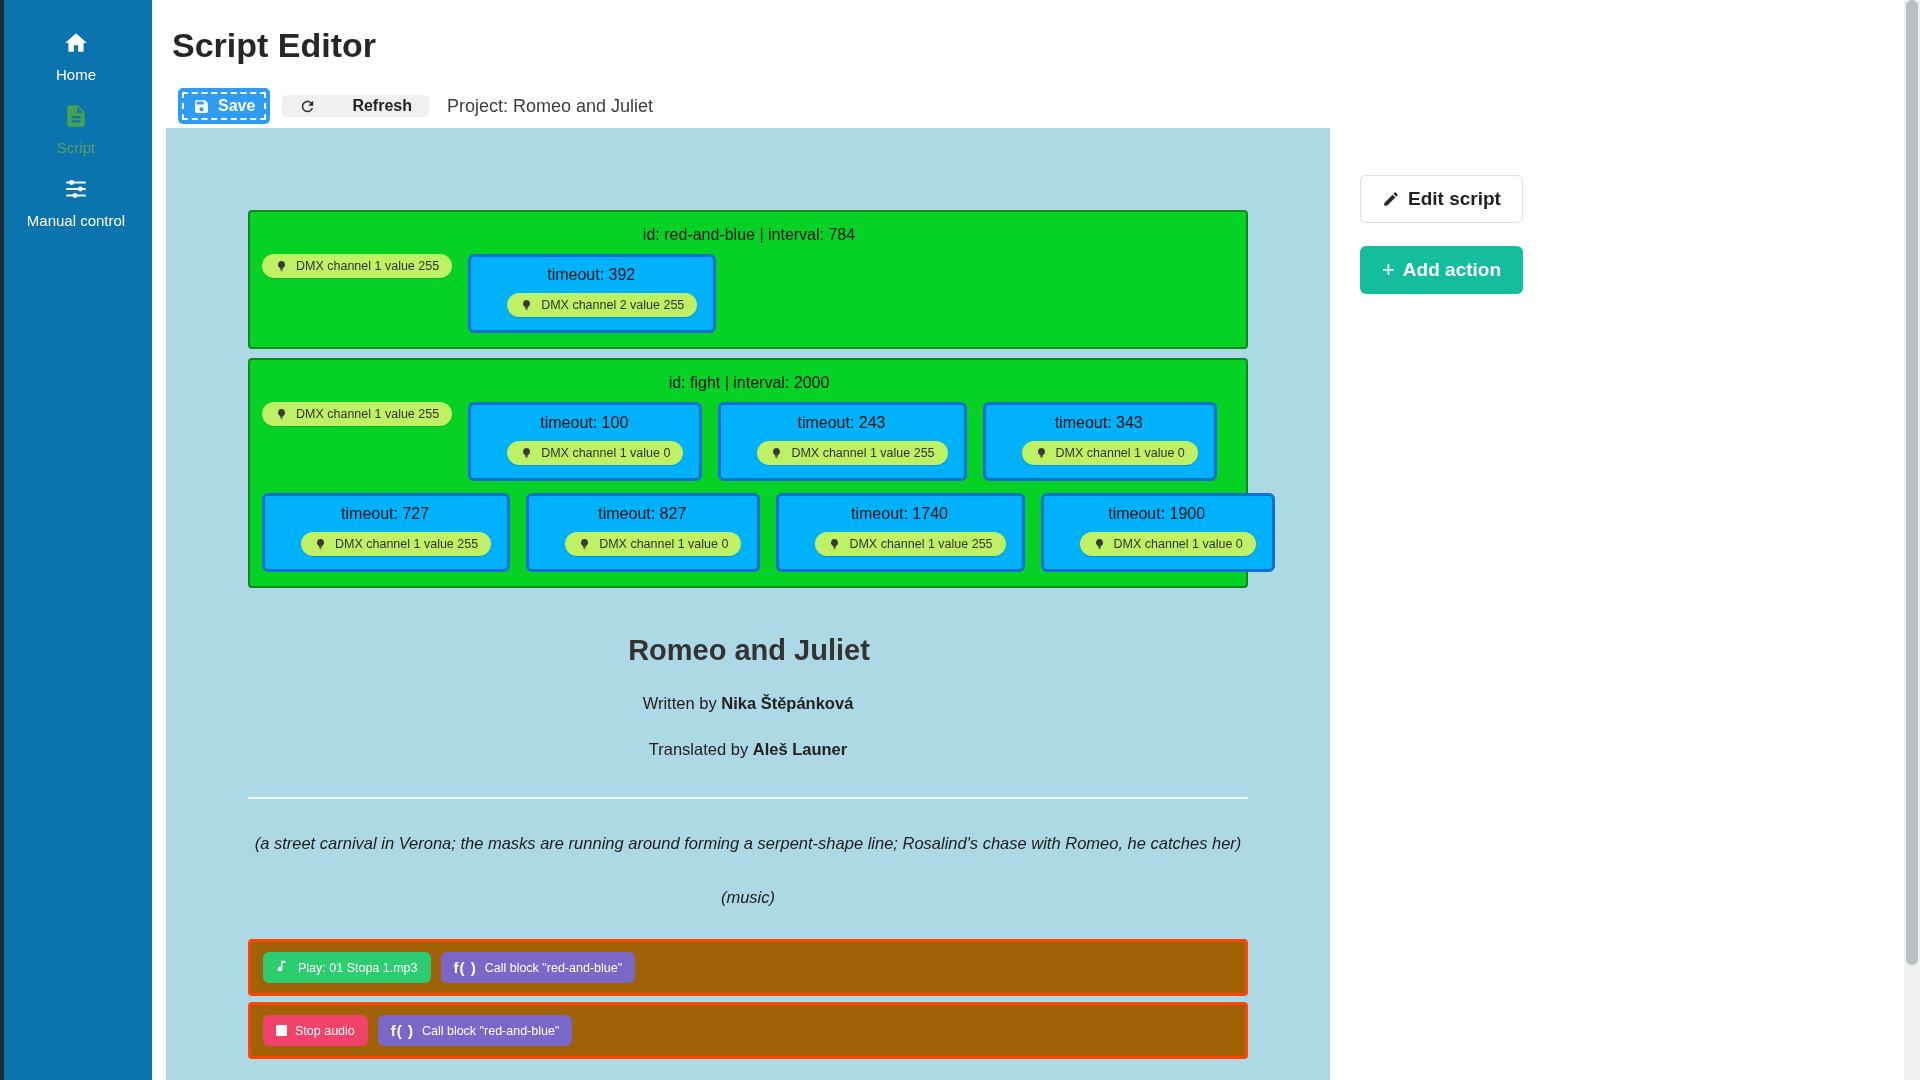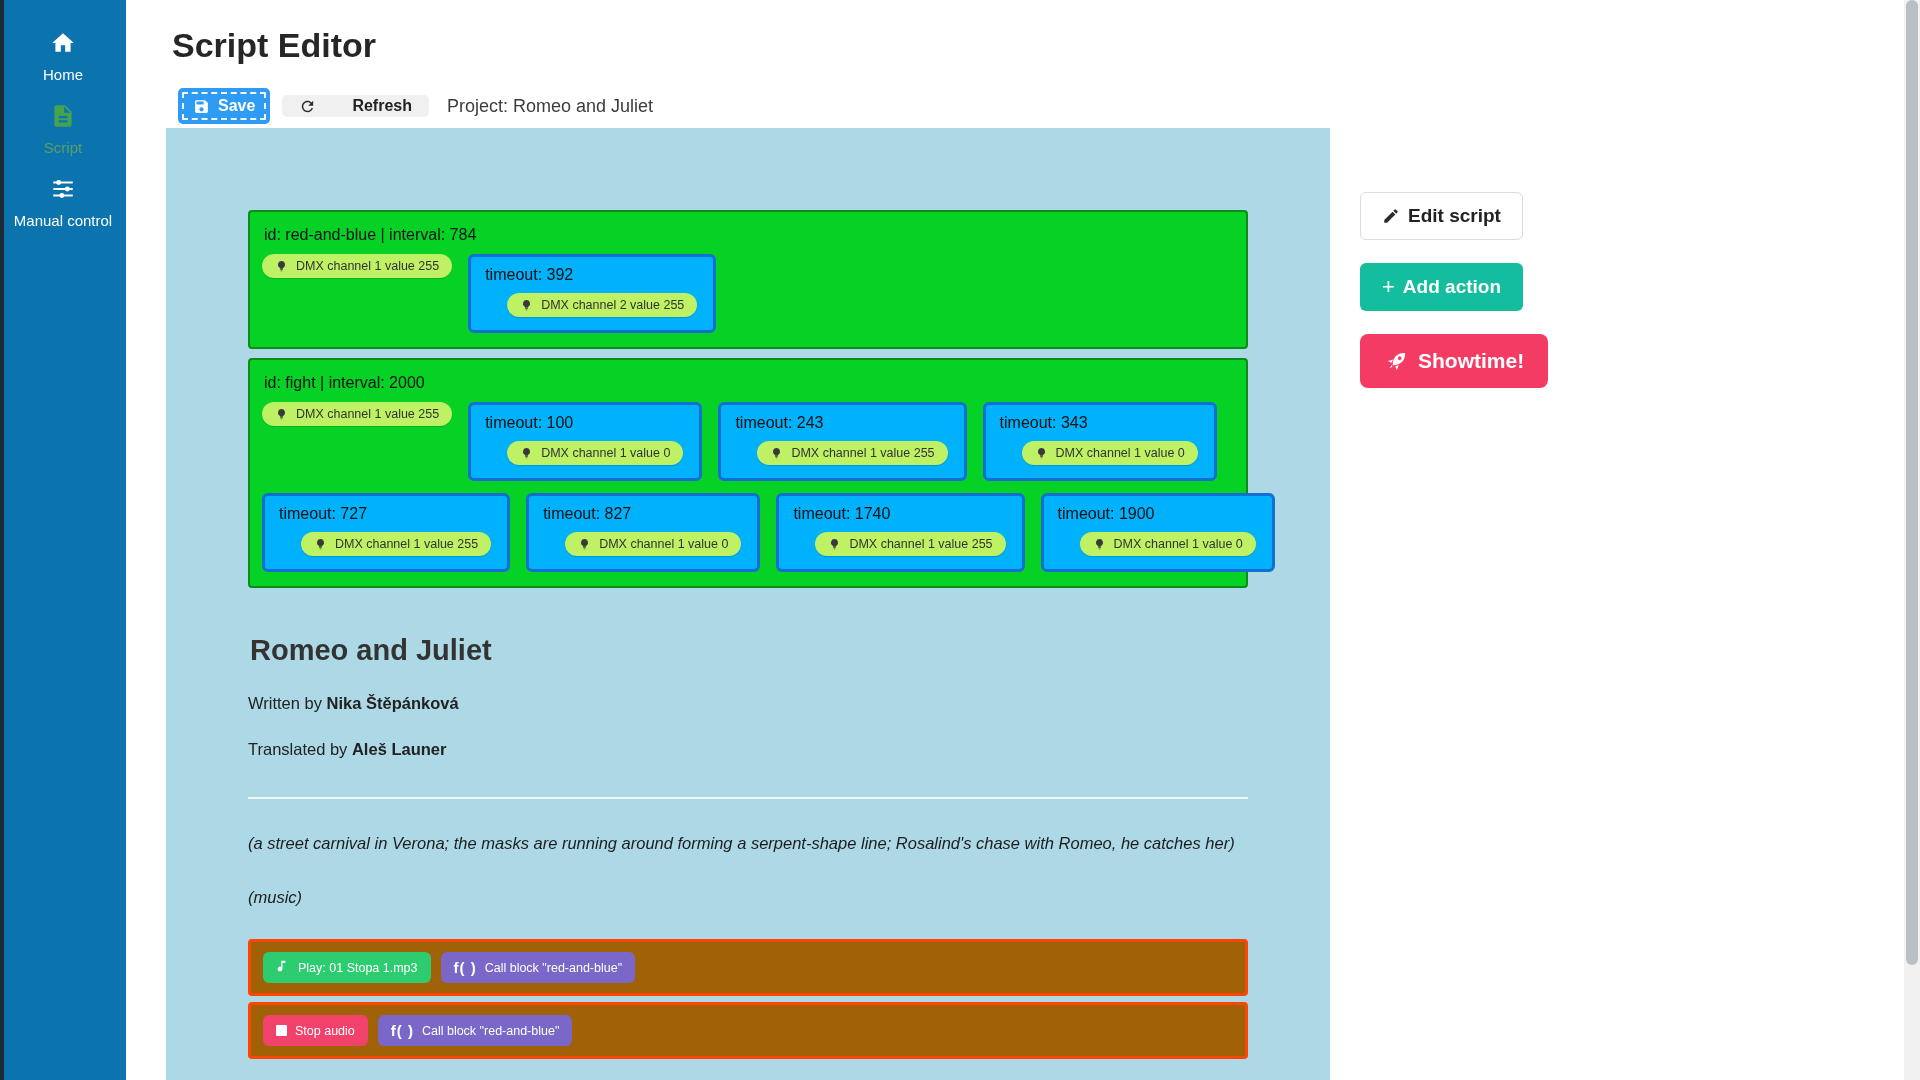--- a/index.html
+++ b/index.html
@@ -4,40 +4,40 @@
 <style>
   * { box-sizing: border-box; margin: 0; padding: 0; }
   html,body { width:1920px; height:1080px; overflow:hidden; }
   body {
     font-family: "Liberation Sans", sans-serif;
     background:#ffffff; position:relative; color:#222;
   }
   
   .window-edge { position:absolute; left:0; top:0; width:4px; height:1080px; background:#1b2a35; z-index:5; }
   .sidebar {
-    position:absolute; left:0; top:0; width:126px; height:1080px;
+    position:absolute; left:0; top:0; width:152px; height:1080px;
     background:#0b73ad; padding-top:30px; z-index:4;
     display:flex; flex-direction:column; align-items:center; gap:18px;
   }
   .nav-item { display:flex; flex-direction:column; align-items:center; gap:8px; cursor:pointer; width:120px; }
   .nav-item svg { width:26px; height:26px; }
   .nav-label { color:#ffffff; font-size:15px; text-align:center; line-height:1.4; }
   .nav-item.active .nav-label { color:#5f9e63; }
   
   .page-title { position:absolute; left:172px; top:26px; font-size:34px; font-weight:bold; color:#262626; }
   .toolbar { position:absolute; left:178px; top:88px; display:flex; align-items:center; gap:12px; }
   .btn { display:inline-flex; align-items:center; gap:8px; border:none; border-radius:5px; font-family:inherit; font-weight:bold; font-size:16px; cursor:pointer; }
   .btn-save { background:#2e9cf4; color:#fff; padding:9px 15px; outline:2px dashed rgba(255,255,255,.95); outline-offset:-6px; }
   .btn-refresh { background:#f0f0f0; color:#222; padding:2px 17px;gap:36px; }
   .btn svg { width:17px; height:17px; }
   .project-label { font-size:18px; color:#3c3c3c; margin-left:6px; }
   
   .content-panel {
     position:absolute; left:166px; top:128px; width:1164px; height:952px;
-    background:#add8e6; padding:82px 82px 0 82px; overflow:hidden;
+    background:#add8e6; padding:82px 82px 0 82px; overflow:hidden;text-align:center;
   }
   .green-block {
     background:#06d226; border:2px solid #0d8c18; border-radius:4px;
     padding:10px 12px 14px 12px; margin-bottom:9px; width:1000px;
   }
   .block-header { font-size:16px; color:#111; margin:4px 0 10px 2px; }
   .block-row { display:flex; align-items:flex-start; gap:16px; margin-bottom:12px; }
   .block-row:last-child { margin-bottom:0; }
   .chip {
     display:inline-flex; align-items:center; gap:8px;
@@ -62,21 +62,21 @@
   }
   .orange-row:first-of-type { margin-top:32px; }
   .chip-action { border-radius:6px; color:#fff; padding:7px 13px; font-size:12.5px; }
   .chip-play { background:#2ecc71; }
   .chip-call { background:#7a67c8; }
   .chip-stop { background:#f0426b; }
   .fn-glyph { font-weight:bold; font-size:15px; letter-spacing:1px; }
   .stop-glyph { width:11px; height:11px; background:#fff; display:inline-block; border-radius:1px; }
   .note-glyph svg { width:14px; height:14px; }
   
-  .actions-panel { position:absolute; left:1360px; top:192px; display:flex; flex-direction:column; align-items:flex-start; gap:23px; }
+  .actions-panel { position:absolute; left:1360px; top:175px; display:flex; flex-direction:column; align-items:flex-start; gap:23px; }
   .btn-edit { background:#fff; border:1px solid #ddd; color:#222; font-size:19px; padding:12px 21px; border-radius:6px; }
   .btn-edit svg { width:18px; height:18px; }
   .btn-add { background:#13bd9e; color:#fff; font-size:19px; padding:13px 22px; border-radius:6px; }
   .plus-glyph { font-size:22px; font-weight:normal; line-height:18px; }
   .btn-showtime { background:#f43b63; color:#fff; font-size:21px; padding:14px 24px; border-radius:8px; }
   .btn-showtime svg { width:26px; height:26px; }
   
   .scrollbar { position:absolute; right:0; top:0; width:16px; height:1080px; background:#f1f1f1; }
   .scrollbar-thumb { position:absolute; top:0; left:2px; width:12px; height:965px; background:#b9bfc3; border-radius:6px; }
 </style>
@@ -271,29 +271,17 @@
   <button class="btn btn-edit">
     <svg viewBox="0 0 24 24">
         <path d="M3 17.25V21h3.75L17.81 9.94l-3.75-3.75L3 17.25zM20.71 7.04c.39-.39.39-1.02 0-1.41l-2.34-2.34a.9959.9959 0 0 0-1.41 0l-1.83 1.83 3.75 3.75 1.83-1.83z" fill="#2b2b2b"></path>
       </svg>
     <span>Edit script</span>
   </button>
   <button class="btn btn-add">
     <span class="plus-glyph">+</span>
     <span>Add action</span>
   </button>
-  <button class="btn btn-showtime">
-    <svg viewBox="0 0 24 24">
-      <g transform="rotate(45 12 12)">
-        <path d="M12 1.5c2.4 2 3.9 5 3.9 8 0 3-1.5 6-3.9 8-2.4-2-3.9-5-3.9-8 0-3 1.5-6 3.9-8z" fill="#ffffff"></path>
-        <circle cx="12" cy="8.5" r="1.7" fill="#f43b63"></circle>
-        <path d="M8.4 13.5l-2.4 4.6 3.6-1.4z" fill="#ffffff"></path>
-        <path d="M15.6 13.5l2.4 4.6-3.6-1.4z" fill="#ffffff"></path>
-        <path d="M11.2 18.5h1.6l-.8 3z" fill="#ffffff"></path>
-      </g>
-    </svg>
-    <span>Showtime!</span>
-  </button>
 </div>
 
 <div class="scrollbar">
   <div class="scrollbar-thumb"></div>
 </div>
 
 </body></html>

